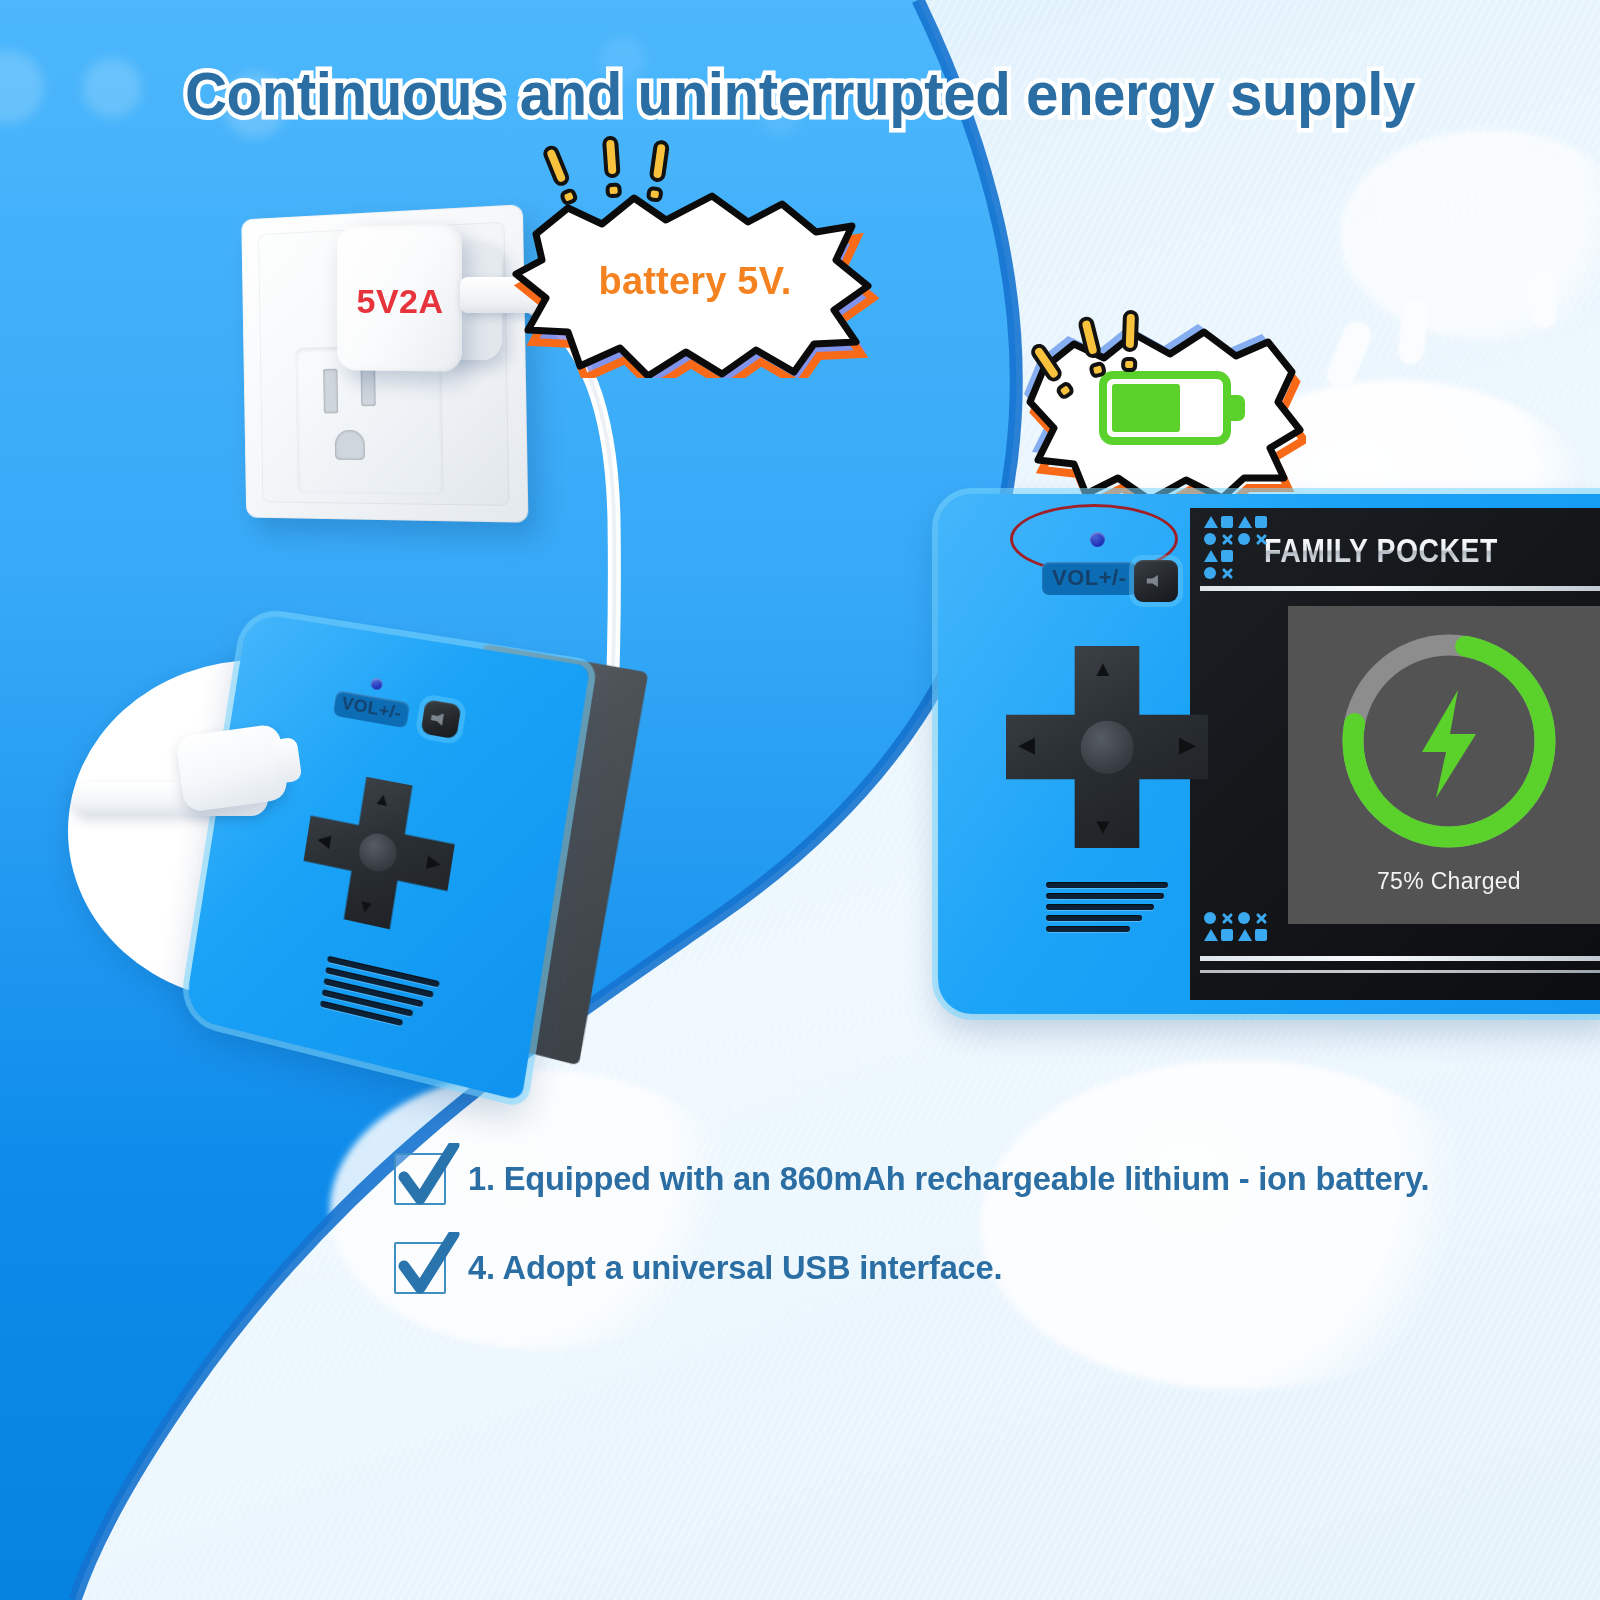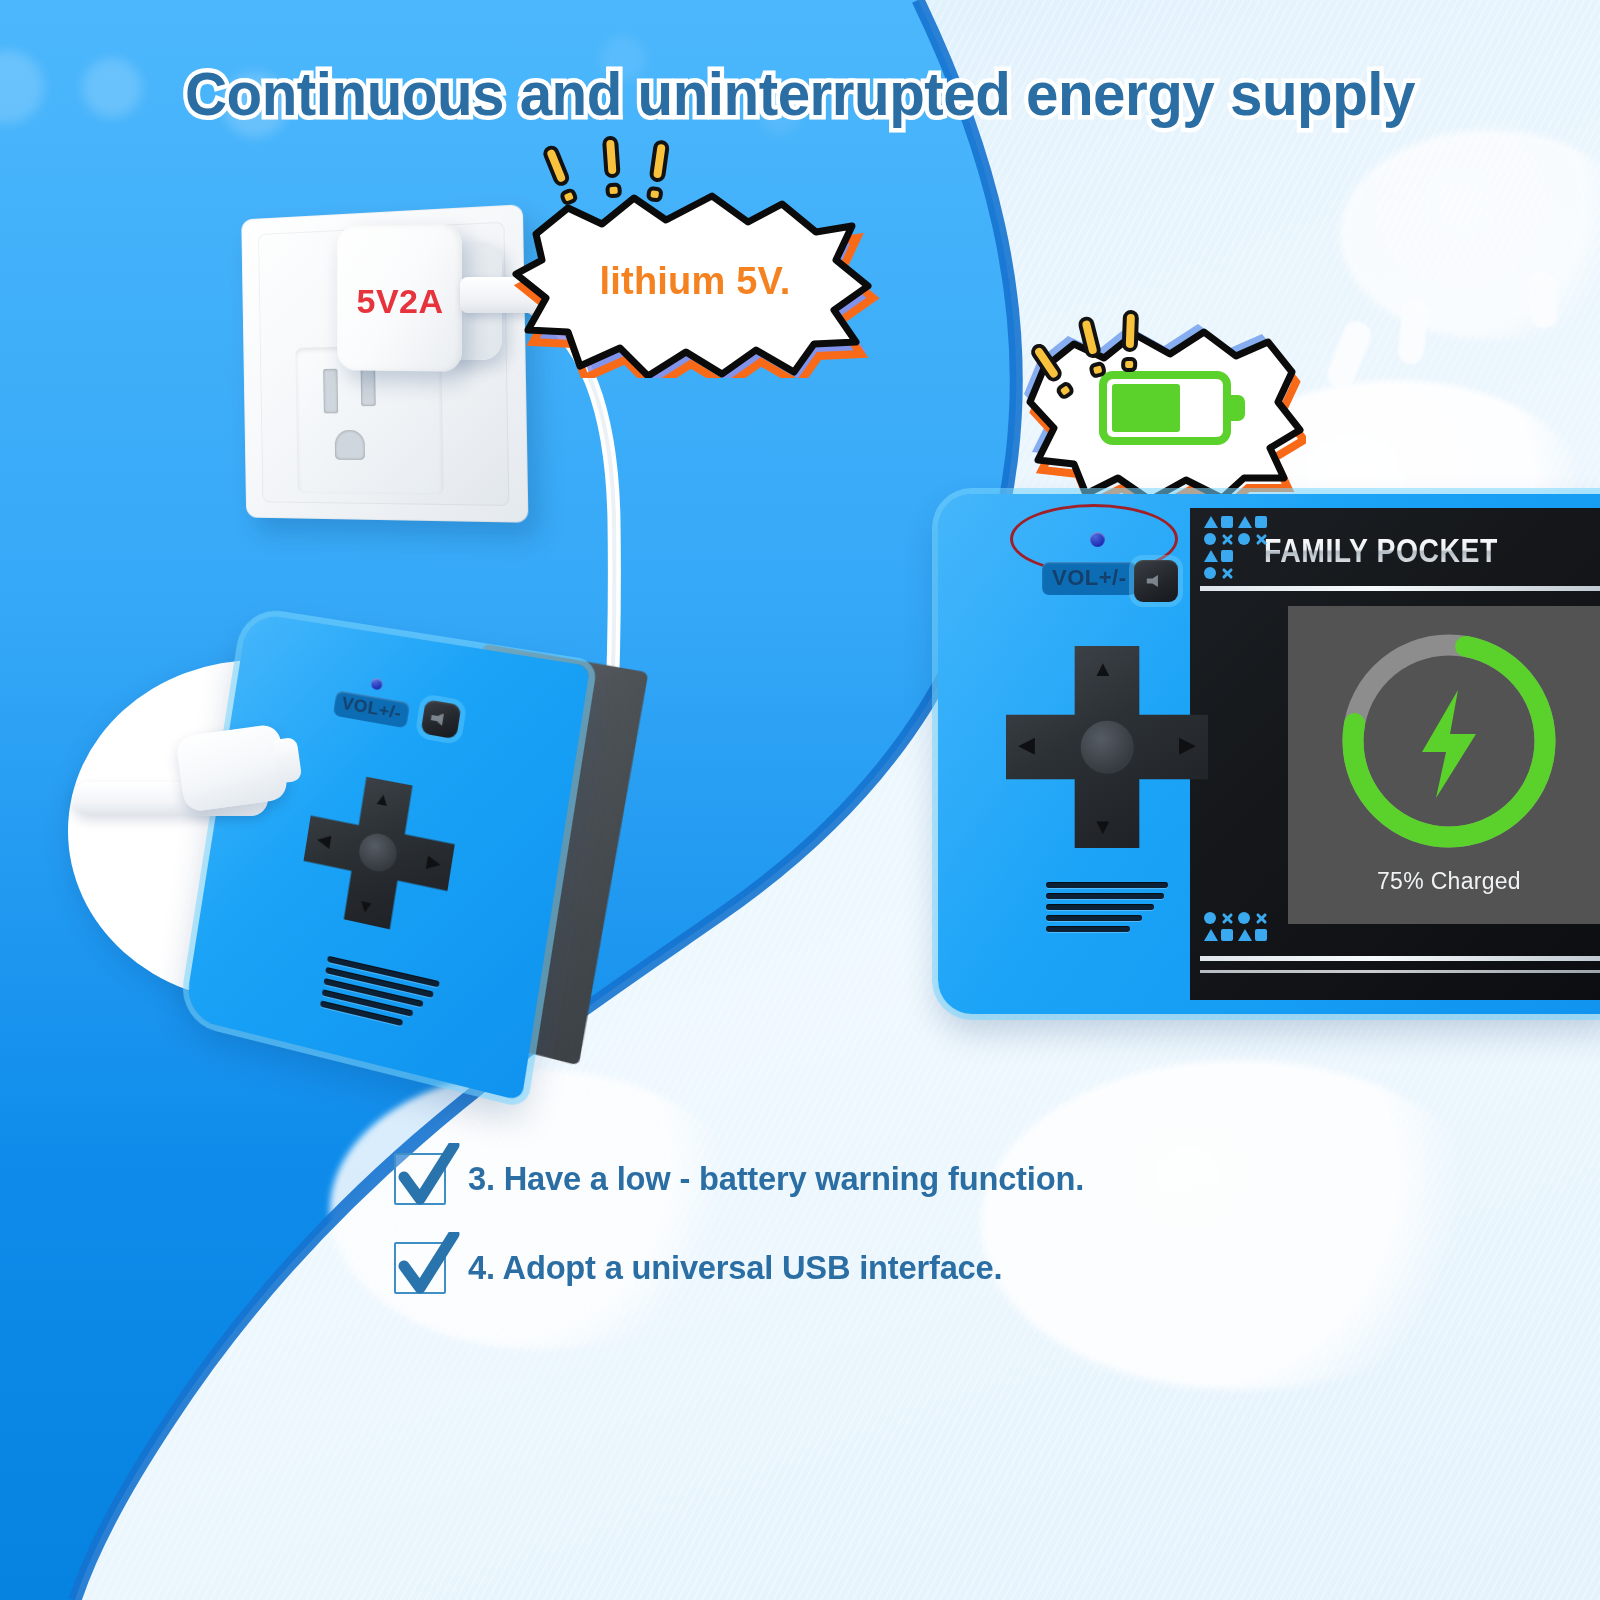--- a/index.html
+++ b/index.html
@@ -372,21 +372,21 @@
                  L 336,36 L 320,70 L 352,96 L 318,120 L 340,152 L 298,154 L 278,182 L 240,160
                  L 206,184 L 170,162 L 132,186 L 104,158 L 64,176 L 52,142 L 12,140 L 30,108
                  L 0,84 L 26,70 Z" fill="none" stroke="#f96a18" stroke-width="8" transform="translate(5,12)"></path>
         <path d="M 20,44 L 52,18 L 86,34 L 118,8 L 150,30 L 196,6 L 232,32 L 266,14 L 300,42
                  L 336,36 L 320,70 L 352,96 L 318,120 L 340,152 L 298,154 L 278,182 L 240,160
                  L 206,184 L 170,162 L 132,186 L 104,158 L 64,176 L 52,142 L 12,140 L 30,108
                  L 0,84 L 26,70 Z" fill="#ffffff" stroke="#0b0b0b" stroke-width="7" stroke-linejoin="round"></path>
       </g>
     </svg>
     <div class="burst-text" style="padding-top:6px;">
-      <span>lithium 5V.</span>
+      <span>battery 5V.</span>
     </div>
   </div>
 
   <div class="excl" style="left:552px;top:144px;transform:rotate(-22deg);">
     <div class="bar"></div>
       <div class="dot"></div>
   </div>
   <div class="excl" style="left:604px;top:136px;transform:rotate(-4deg);">
     <div class="bar"></div>
       <div class="dot"></div>
@@ -532,31 +532,31 @@
       <i style="width:122px"></i>
         <i style="width:118px"></i>
         <i style="width:108px"></i>
       <i style="width:96px"></i>
         <i style="width:84px"></i>
     </div>
   </div>
 
   <div class="checklist">
 
-
-
     <div class="check-row">
       <div class="cbox">
         <div class="sq"></div>
         <svg width="66" height="72" viewBox="0 0 66 72">
           <path d="M 8,34 L 24,56 L 58,2" fill="none" stroke="#2a74ae" stroke-width="11" stroke-linecap="round" stroke-linejoin="round"></path>
         </svg>
       </div>
-      <div class="check-text">3. Have a low - battery warning function.</div>
-    </div>
+      <div class="check-text">1. Equipped with an 860mAh rechargeable lithium - ion battery.</div>
+    </div>
+
+
 
     <div class="check-row">
       <div class="cbox">
         <div class="sq"></div>
         <svg width="66" height="72" viewBox="0 0 66 72">
           <path d="M 8,34 L 24,56 L 58,2" fill="none" stroke="#2a74ae" stroke-width="11" stroke-linecap="round" stroke-linejoin="round"></path>
         </svg>
       </div>
       <div class="check-text">4. Adopt a universal USB interface.</div>
     </div>

